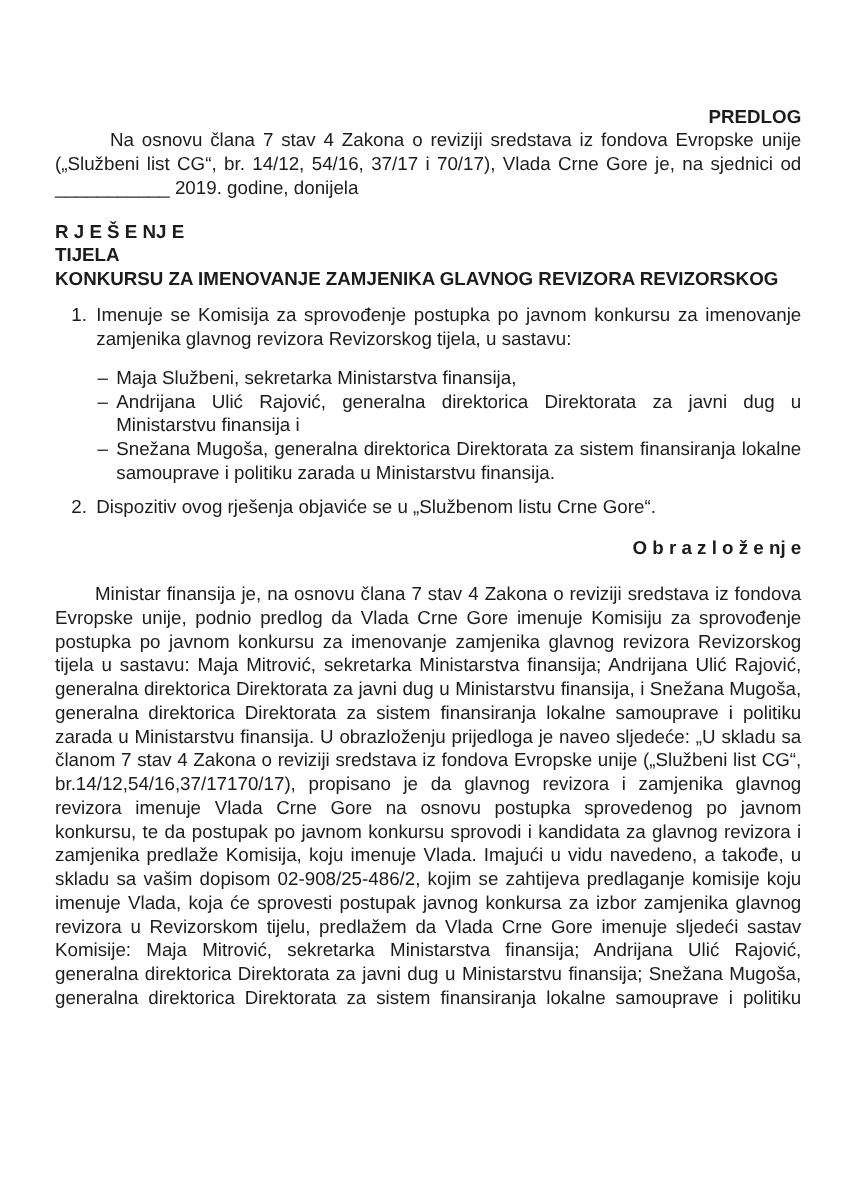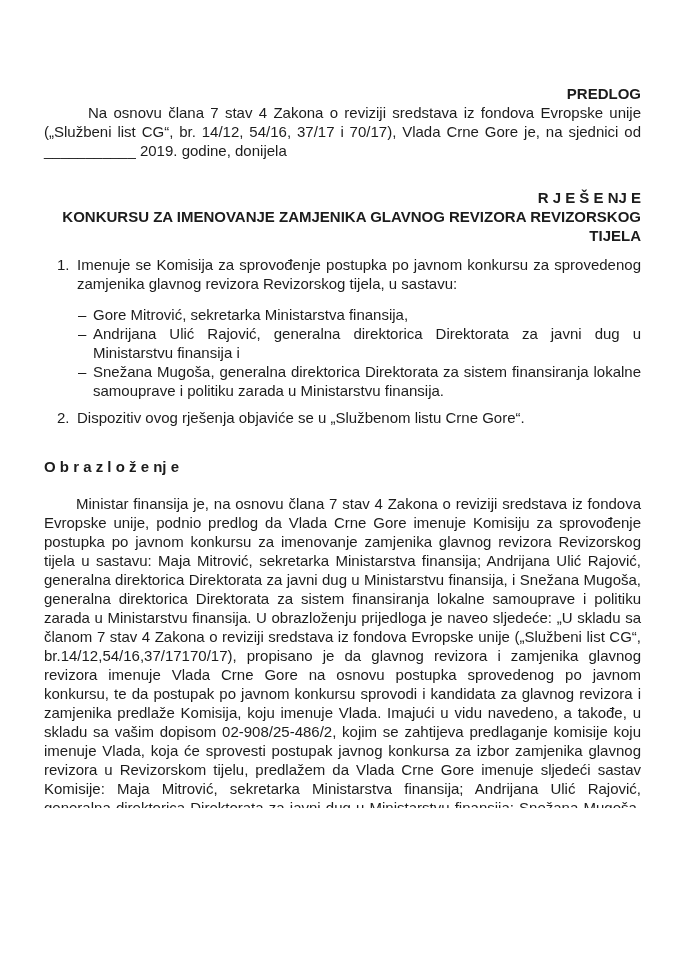--- a/index.html
+++ b/index.html
@@ -22,22 +22,22 @@
   }
   .predlog {
     font-weight: bold;
     text-align: right;
   }
   .intro {
     text-align: justify;
     text-indent: 44px;
   }
   .title-block {
-    margin-top: 28px;
-    text-align: right;
+    margin-top: 16px;
+    text-align: left;
     font-weight: bold;
   }
   .numbered-list { margin-top: 10px; }
   .item-row { display: flex; }
   .item-row + .member-list { margin-top: 12px; }
   .item-num {
     flex: none;
     width: 20px;
     margin-left: 13px;
   }
@@ -47,56 +47,56 @@
   }
   .member-list { margin-top: 12px; }
   .member-row {
     display: flex;
     margin-left: 34px;
   }
   .member-dash { flex: none; width: 15px; }
   .member-text { flex: 1; text-align: justify; }
   .item-2 { margin-top: 8px; }
   .explanation-heading {
-    margin-top: 30px;
-    text-align: left;
+    margin-top: 14px;
+    text-align: right;
     font-weight: bold;
   }
   .explanation-body {
     margin-top: 18px;
     text-align: justify;
     text-indent: 32px;
   }
 </style>
 </head>
 <body>
 
 <div class="page">
 
   <div class="predlog">PREDLOG</div>
 
   <p class="intro">Na osnovu člana 7 stav 4 Zakona o reviziji sredstava iz fondova Evropske unije („Službeni list CG“, br. 14/12, 54/16, 37/17 i 70/17), Vlada Crne Gore je, na sjednici od ___________ 2019. godine, donijela</p>
 
   <div class="title-block">
     <div class="title-main">R J E Š E NJ E</div>
+    <div class="subtitle-line">TIJELA</div>
     <div class="subtitle-line">KONKURSU ZA IMENOVANJE ZAMJENIKA GLAVNOG REVIZORA REVIZORSKOG</div>
-    <div class="subtitle-line">TIJELA</div>
   </div>
 
   <div class="numbered-list">
 
     <div class="item-row">
       <span class="item-num">1.</span>
-      <span class="item-text">Imenuje se Komisija za sprovođenje postupka po javnom konkursu za sprovedenog zamjenika glavnog revizora Revizorskog tijela, u sastavu:</span>
+      <span class="item-text">Imenuje se Komisija za sprovođenje postupka po javnom konkursu za imenovanje zamjenika glavnog revizora Revizorskog tijela, u sastavu:</span>
     </div>
 
     <div class="member-list">
       <div class="member-row">
         <span class="member-dash">–</span>
-        <span class="member-text">Gore Mitrović, sekretarka Ministarstva finansija,</span>
+        <span class="member-text">Maja Službeni, sekretarka Ministarstva finansija,</span>
       </div>
       <div class="member-row">
         <span class="member-dash">–</span>
         <span class="member-text">Andrijana Ulić Rajović, generalna direktorica Direktorata za javni dug u Ministarstvu finansija i</span>
       </div>
       <div class="member-row">
         <span class="member-dash">–</span>
         <span class="member-text">Snežana Mugoša, generalna direktorica Direktorata za sistem finansiranja lokalne samouprave i politiku zarada u Ministarstvu finansija.</span>
       </div>
     </div>

